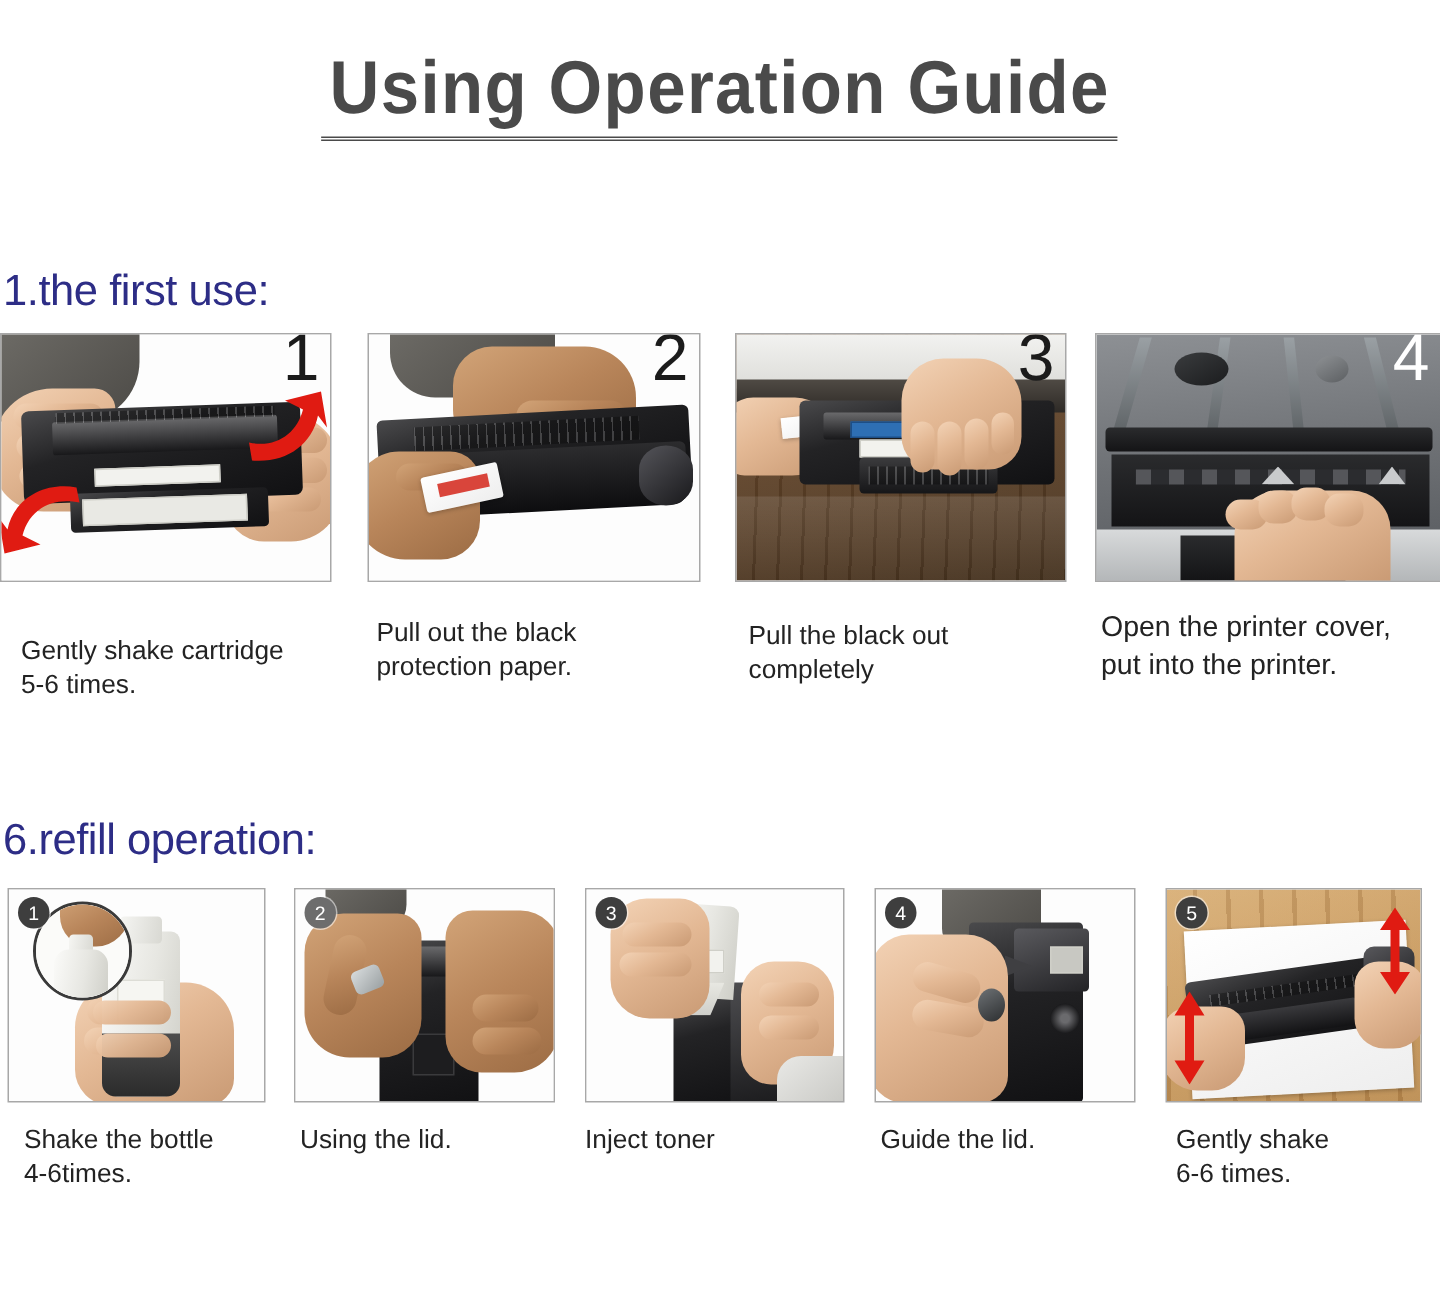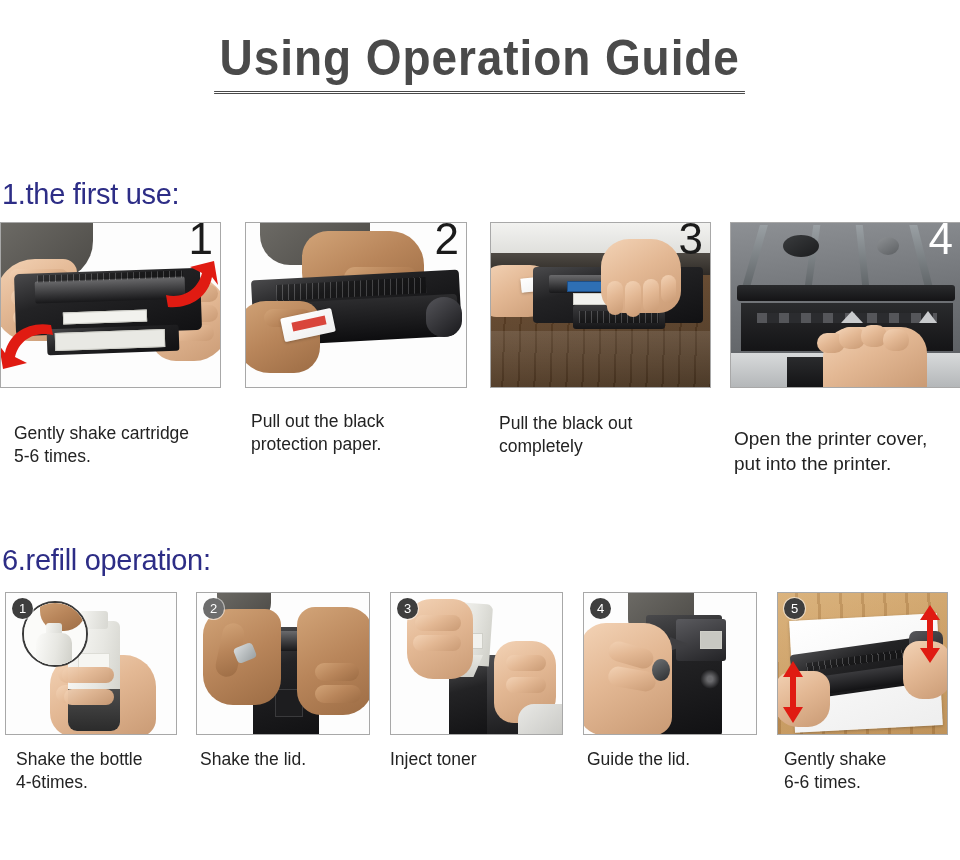--- a/index.html
+++ b/index.html
@@ -319,21 +319,21 @@
   </div>
   <div class="corner-num light">4</div>
 </div>
 
 <div class="caption" style="left:14px; top:422px;">Gently shake cartridge
 5-6 times.</div>
 <div class="caption" style="left:251px; top:410px;">Pull out the black
 protection paper.</div>
 <div class="caption" style="left:499px; top:412px;">Pull the black out
 completely</div>
-<div class="caption big" style="left:734px; top:426px;">Open the printer cover,
+<div class="caption big" style="left:734px; top:406px;">Open the printer cover,
 put into the printer.</div>
 
 <div class="section-heading" id="heading-2">6.refill operation:</div>
 
 <div class="panel" style="left:5px; top:592px; width:172px; height:143px;">
   <div class="photo">
     <div class="bg white-bg"></div>
 
     <div class="skin" style="left:44px; top:62px; width:106px; height:82px; border-radius:30px 32px 18px 24px;"></div>
     <div class="skin" style="left:52px; top:72px; width:60px; height:18px; border-radius:10px;"></div>
@@ -448,17 +448,17 @@
     </svg>
     <svg class="arrow-red" style="right:6px; top:12px;" width="22" height="58" viewBox="0 0 22 58">
       <path d="M11 0 L21 15 L14 15 L14 43 L21 43 L11 58 L1 43 L8 43 L8 15 L1 15 Z" fill="#e01b12"></path>
     </svg>
   </div>
   <div class="badge-num">5</div>
 </div>
 
 <div class="caption" style="left:16px; top:748px;">Shake the bottle
 4-6times.</div>
-<div class="caption" style="left:200px; top:748px;">Shake the lid.</div>
+<div class="caption" style="left:200px; top:748px;">Using the lid.</div>
 <div class="caption" style="left:390px; top:748px;">Inject toner</div>
 <div class="caption" style="left:587px; top:748px;">Guide the lid.</div>
 <div class="caption" style="left:784px; top:748px;">Gently shake
 6-6 times.</div>
 
 </body></html>

